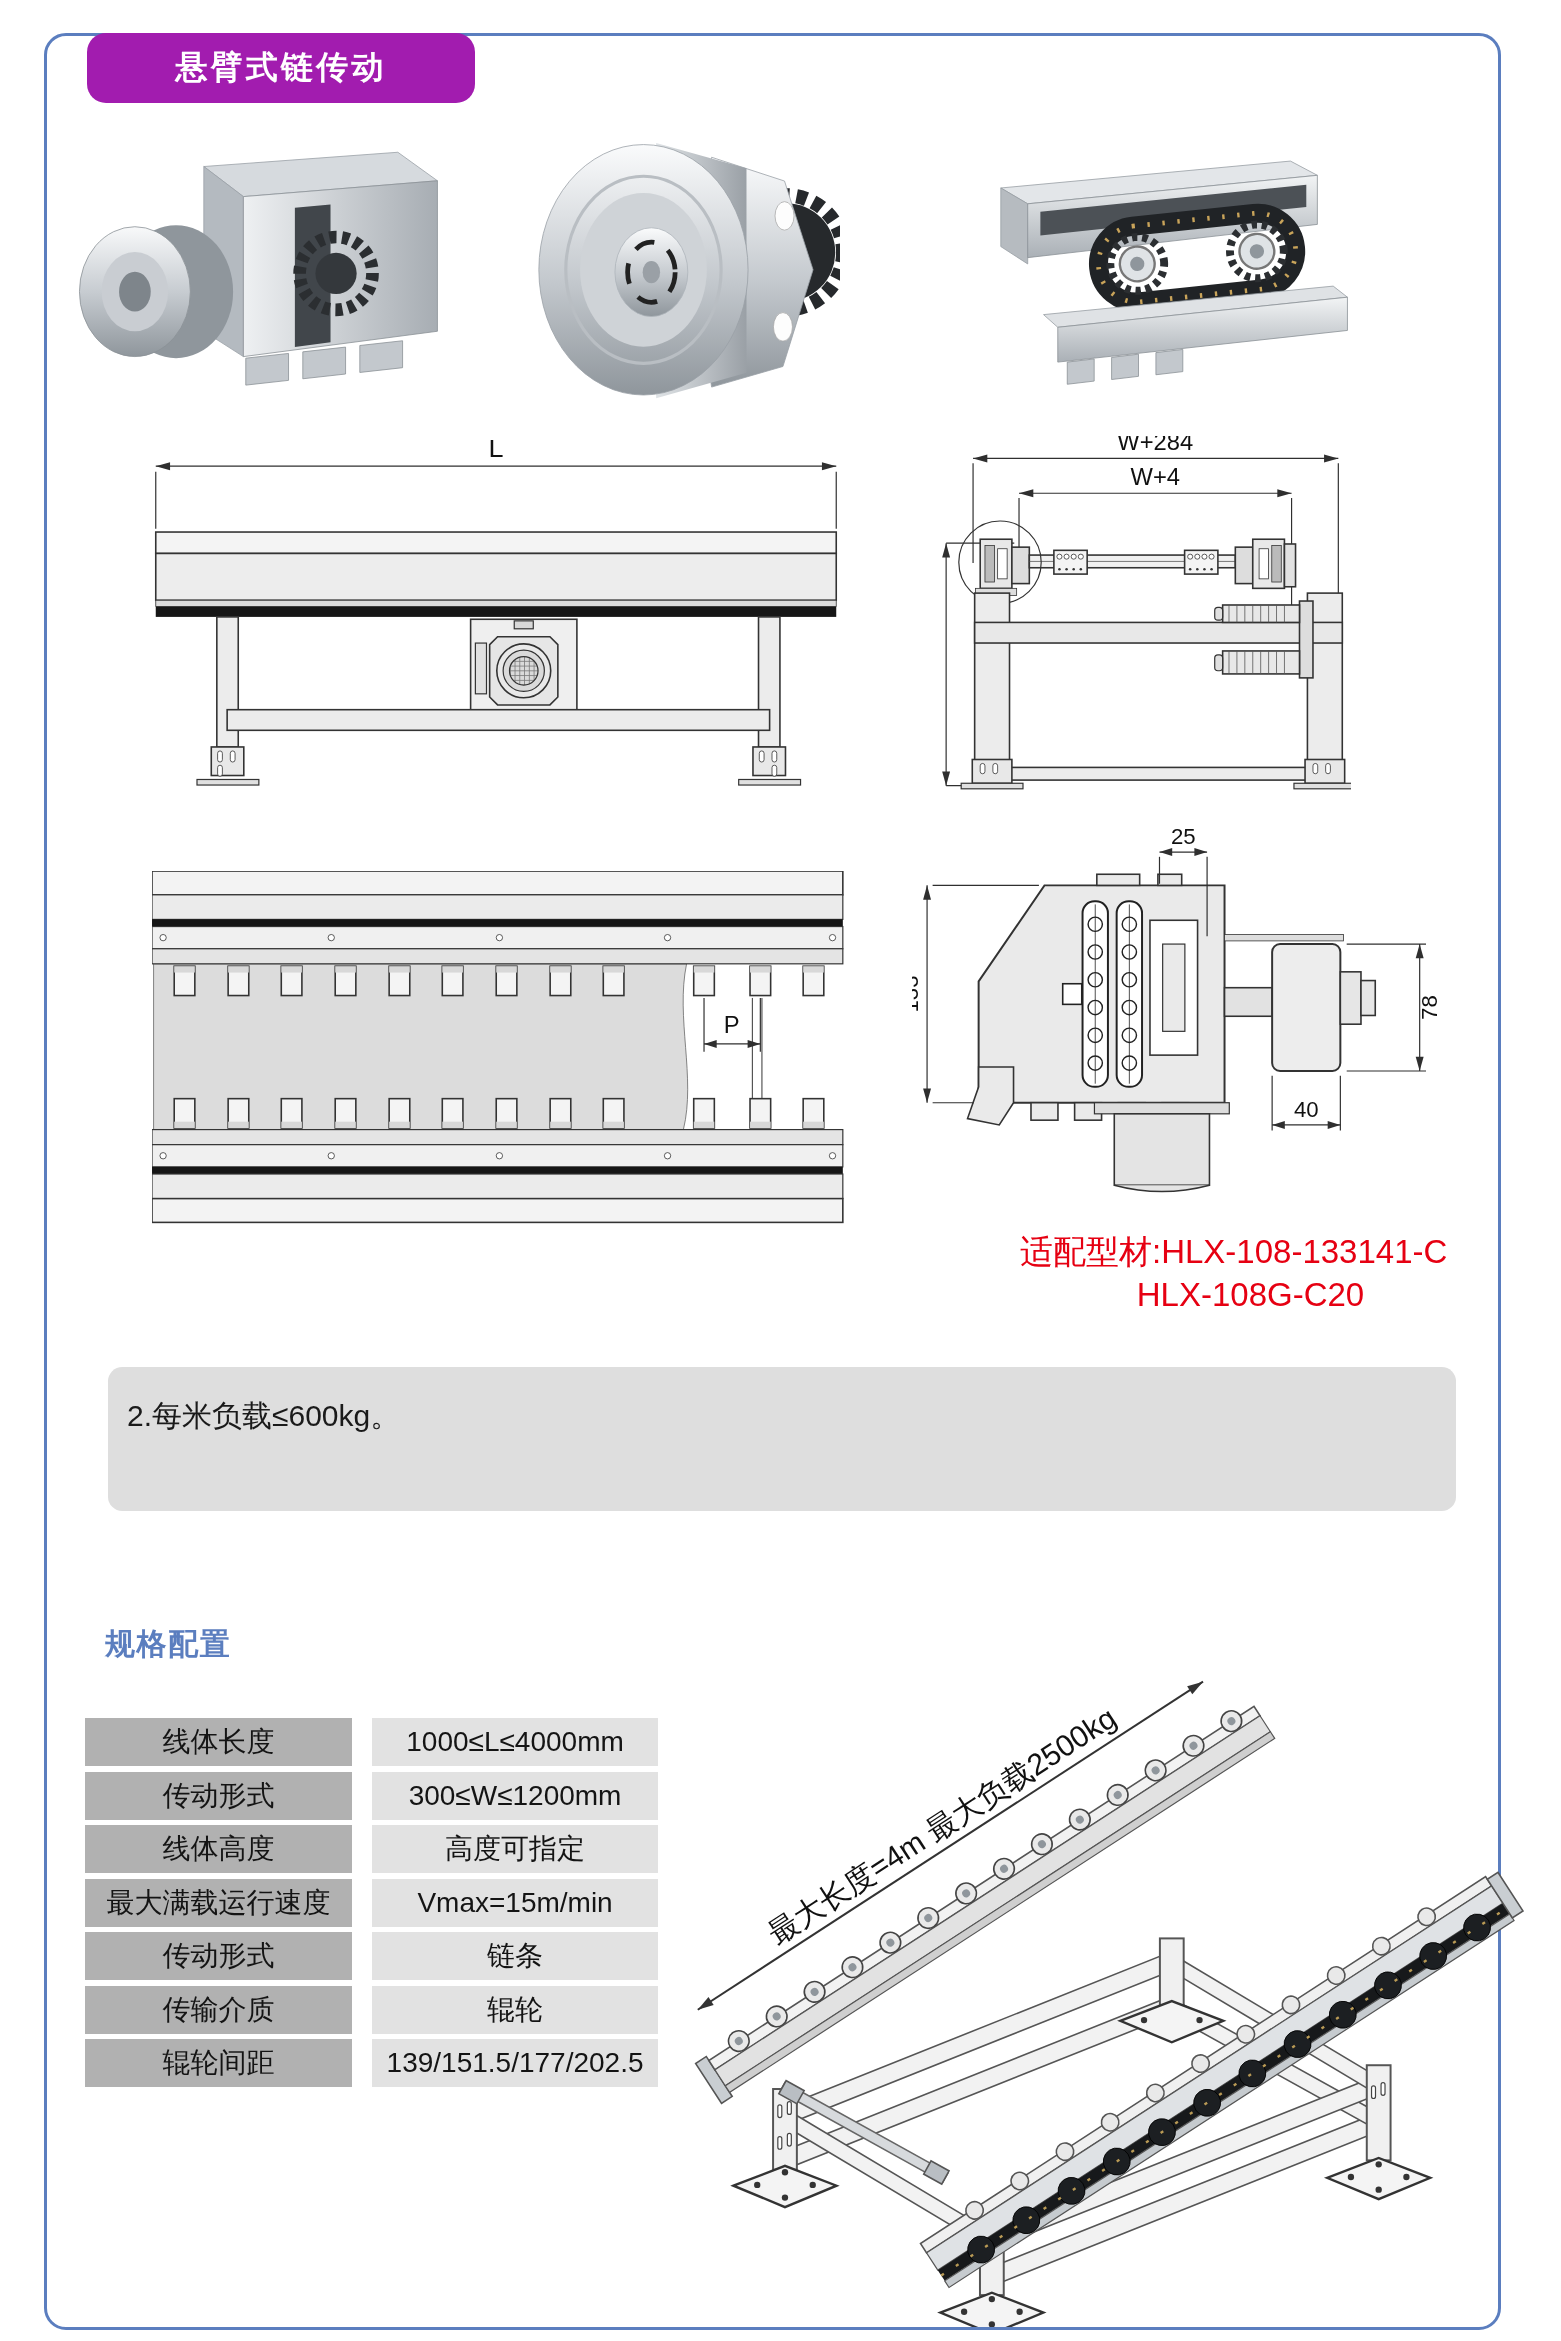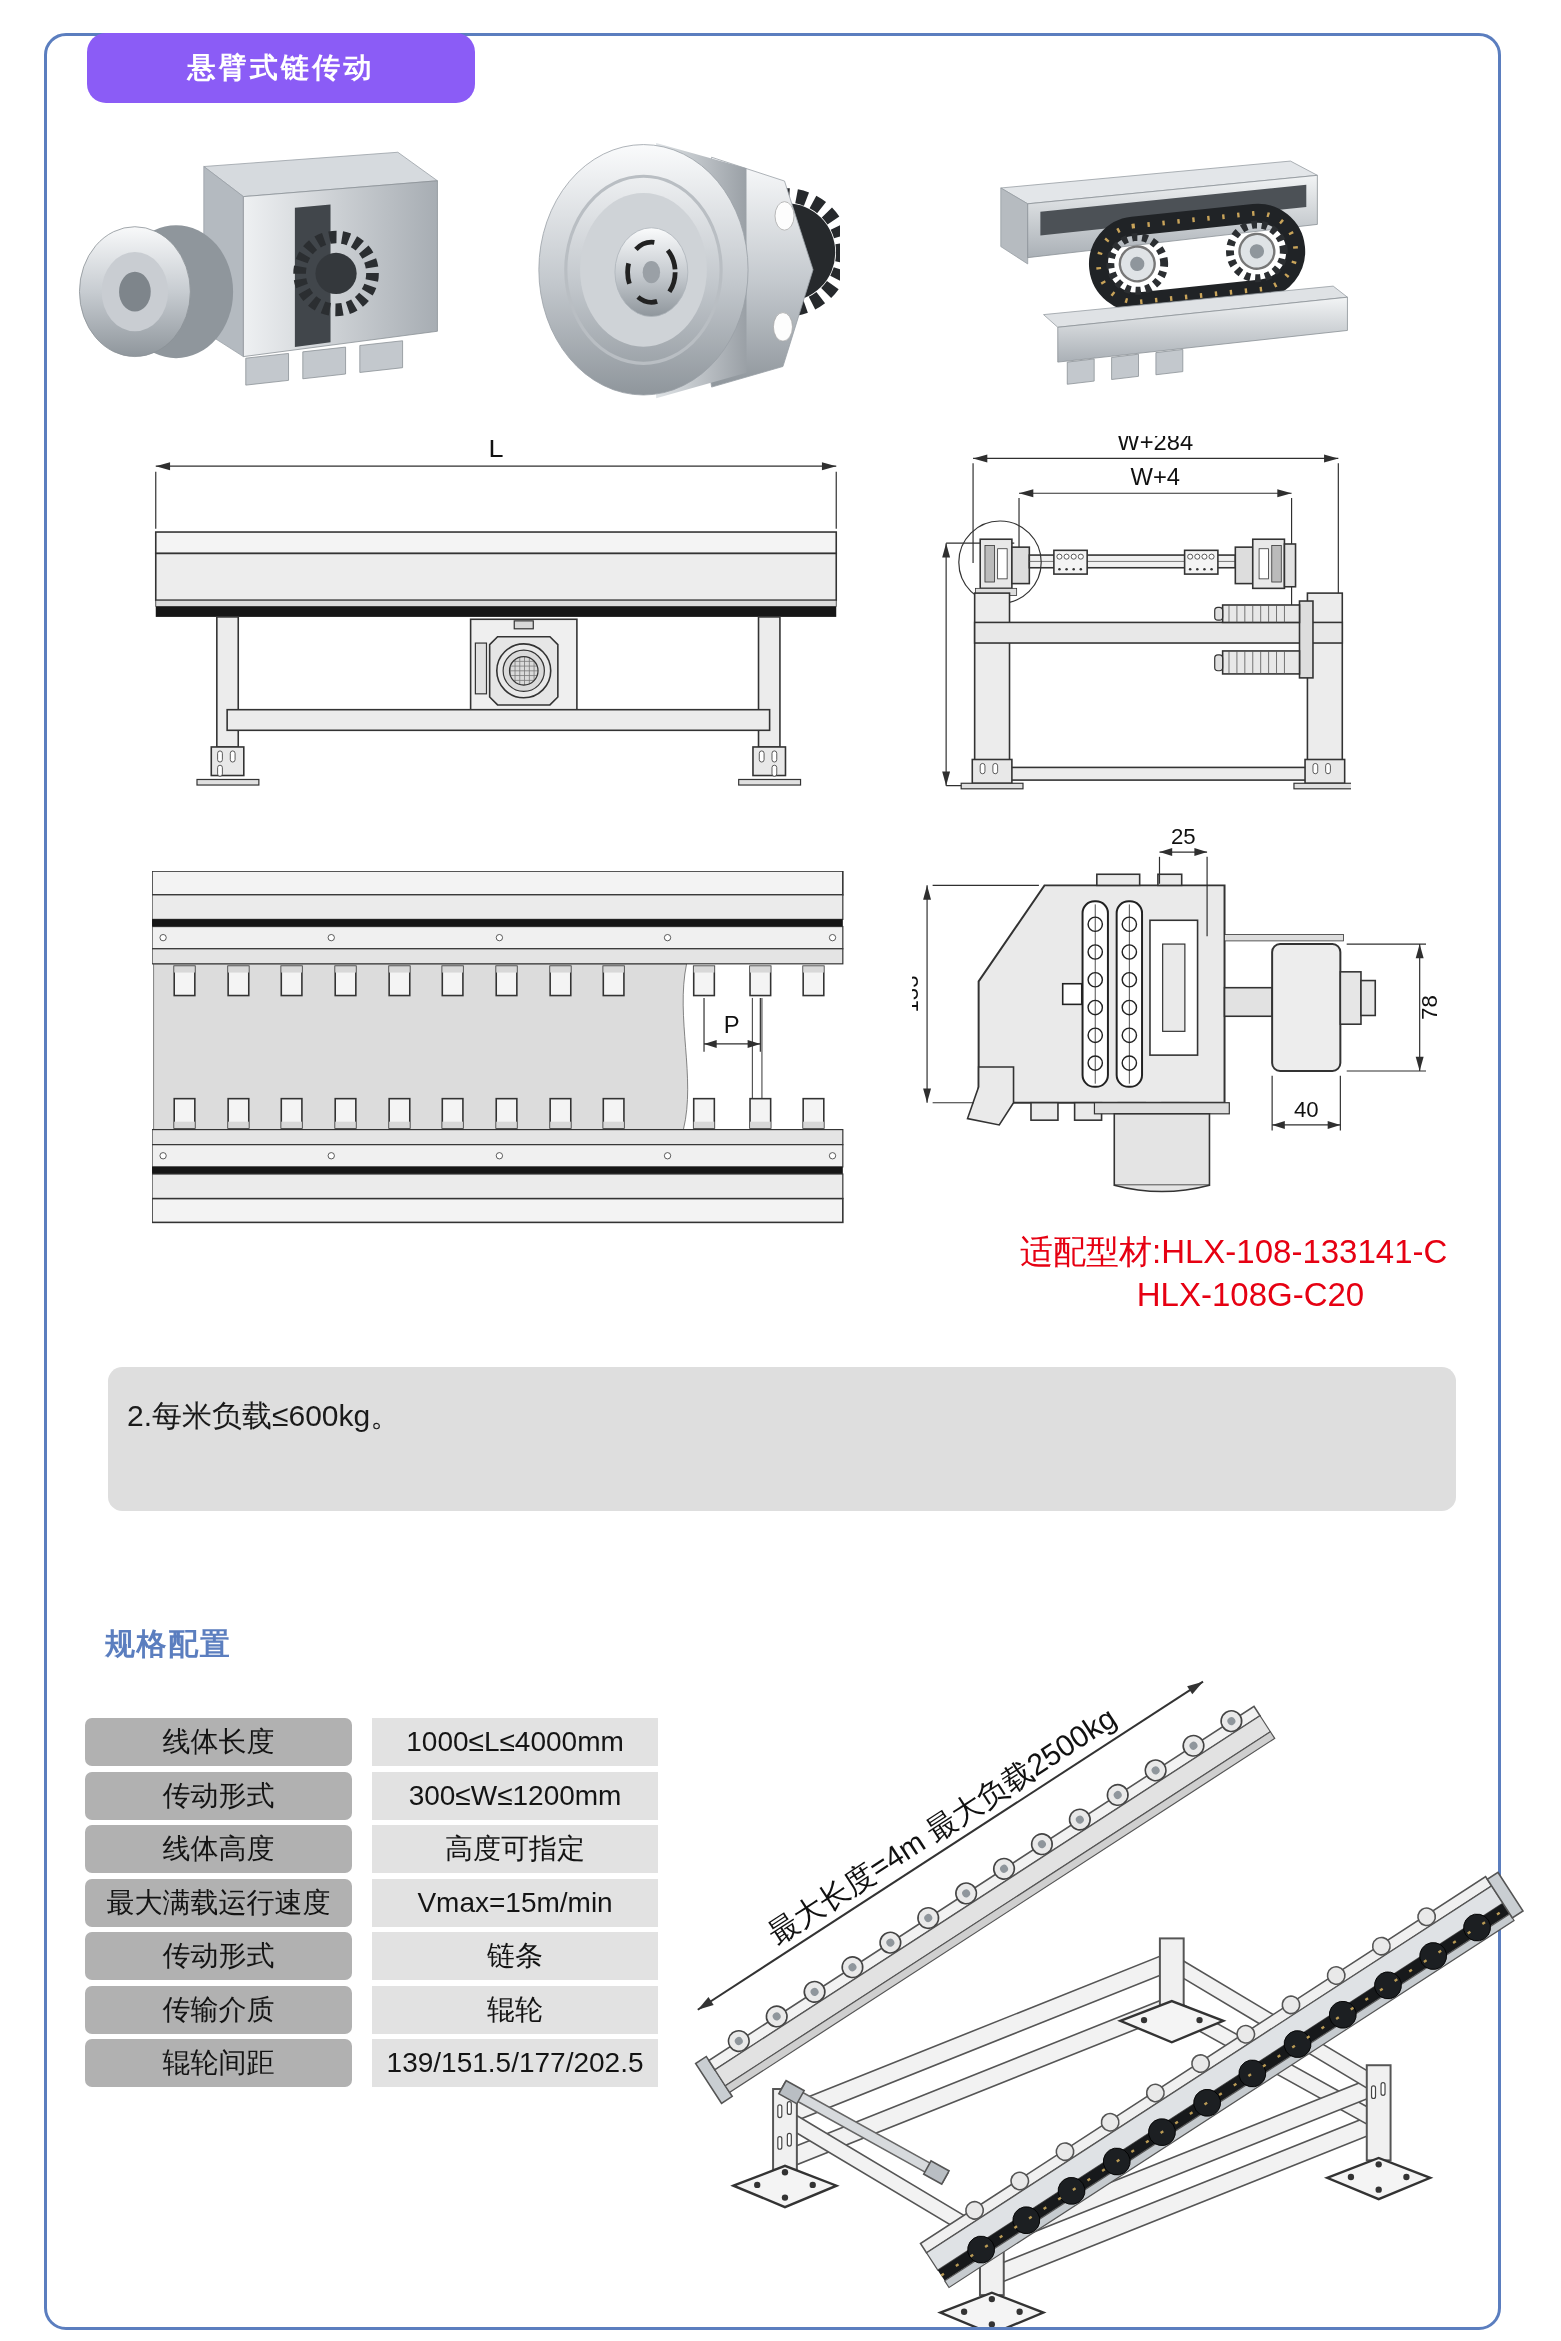--- a/index.html
+++ b/index.html
@@ -2,36 +2,36 @@
 <html style="font-size:12.7px"><head>
 <meta charset="utf-8">
 <style>
   html,body{margin:0;padding:0;background:#ffffff;}
   body{width:1561px;height:2342px;position:relative;overflow:hidden;
        font-family:"Liberation Sans","DejaVu Sans",sans-serif;color:#1a1a1a;}
   .abs{position:absolute;}
   
   #card{left:44px;top:33px;width:1451px;height:2291px;border:3.2px solid #5b7ebf;border-radius:22px;background:#fff;}
   
-  #badge{left:87px;top:33px;width:388px;height:70px;background:#8b5cf6;border-radius:19px;
-         display:flex;align-items:center;justify-content:center;color:#fff;font-size:28px;font-weight:bold;letter-spacing:3.2px;}
+  #badge{left:87px;top:33px;width:388px;height:70px;background:#a21caf;border-radius:19px;
+         display:flex;align-items:center;justify-content:center;color:#fff;font-size:32px;font-weight:bold;letter-spacing:3.2px;}
   
   #compat{left:1020px;top:1230px;width:406px;font-size:33px;line-height:43px;color:#e60012;font-weight:500;}
   #compat .l1{text-align:left;white-space:nowrap;}
   #compat .l2{text-align:center;padding-left:55px;white-space:nowrap;}
   
   #notebox{left:108px;top:1367px;width:1348px;height:144px;background:#dedede;border-radius:14.3px;
            box-sizing:border-box;padding:25px 19px 0 19px;font-size:30px;line-height:48px;color:#1a1a1a;}
   
   #spec-title{left:105px;top:1624px;font-size:30px;font-weight:bold;color:#5b7ebf;letter-spacing:1.6px;}
   
   #spec-table{left:85px;top:1718px;width:573px;}
   .srow{display:flex;margin-bottom:5.5px;height:48px;}
   .srow .lbl{width:284px;background:#b1b1b1;display:flex;align-items:center;justify-content:center;
-             font-size:28px;color:#141414;margin-right:20px;border-radius:7px;}
+             font-size:28px;color:#141414;margin-right:20px;}
   .srow .val{width:304px;background:#e2e2e2;display:flex;align-items:center;justify-content:center;
              font-size:28px;color:#141414;}
   svg{display:block;}
   svg text{font-family:"Liberation Sans","DejaVu Sans",sans-serif;fill:#111;}
 </style>
 </head>
 <body>
 
 <div id="card" class="abs"></div>
 <div id="badge" class="abs">

